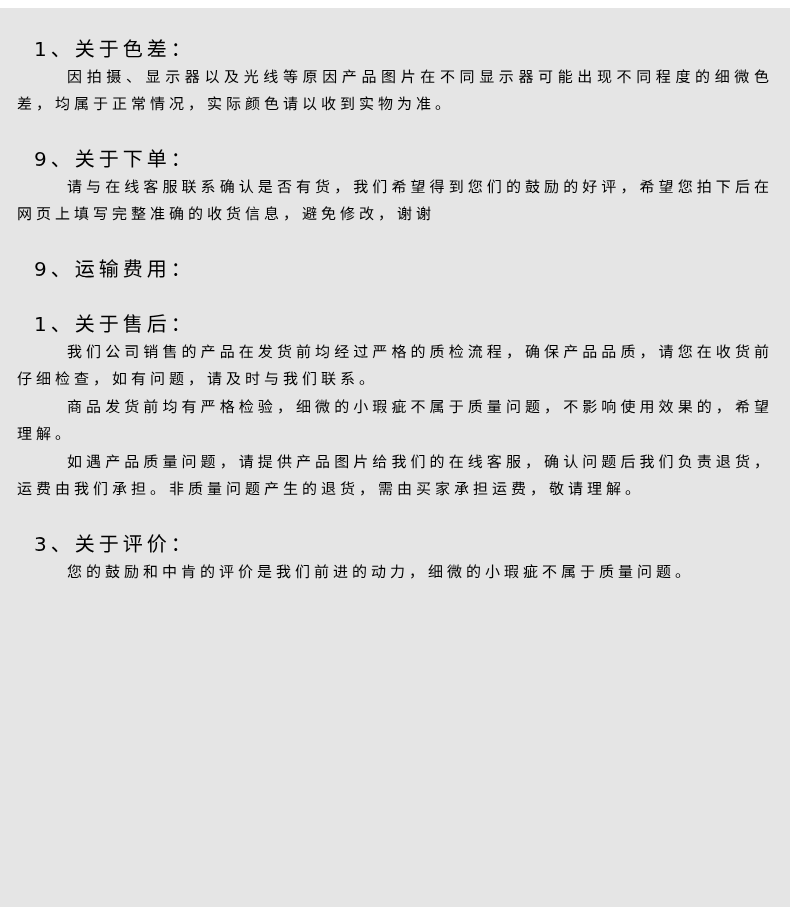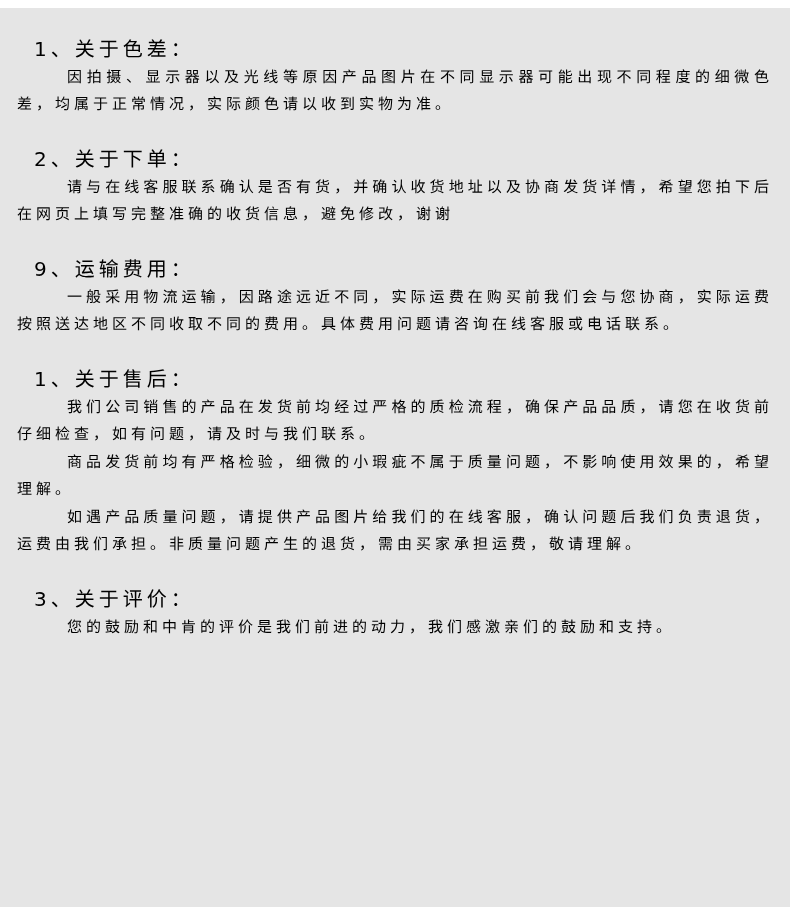--- a/index.html
+++ b/index.html
@@ -54,34 +54,33 @@
 </head>
 <body>
 
 <div class="page" style="background: #e5e5e5; color: rgb(0, 0, 0); margin-top: 8px;">
   <section class="notice-section">
     <h2 class="section-heading">1、关于色差：</h2>
   <p class="para">因拍摄、显示器以及光线等原因产品图片在不同显示器可能出现不同程度的细微色差，均属于正常情况，实际颜色请以收到实物为准。</p>
     </section>
 
   <section class="notice-section">
-    <h2 class="section-heading">2、关于下单：</h2>
-  <p class="para">请与在线客服联系确认是否有货，并确认收货地址以及协商发货详情，希望您拍下后在网页上填写完整准确的收货信息，避免修改，谢谢</p>
+    <h2 class="section-heading">9、关于下单：</h2>
+  <p class="para">请与在线客服联系确认是否有货，我们希望得到您们的鼓励的好评，希望您拍下后在网页上填写完整准确的收货信息，避免修改，谢谢</p>
     </section>
 
 
   <section class="notice-section">
     <h2 class="section-heading">9、运输费用：</h2>
-  <p class="para">一般采用物流运输，因路途远近不同，实际运费在购买前我们会与您协商，实际运费按照送达地区不同收取不同的费用。具体费用问题请咨询在线客服或电话联系。</p>
     </section>
 
   <section class="notice-section">
     <h2 class="section-heading">1、关于售后：</h2>
   <p class="para">我们公司销售的产品在发货前均经过严格的质检流程，确保产品品质，请您在收货前仔细检查，如有问题，请及时与我们联系。</p>
       <p class="para">商品发货前均有严格检验，细微的小瑕疵不属于质量问题，不影响使用效果的，希望理解。</p>
       <p class="para">如遇产品质量问题，请提供产品图片给我们的在线客服，确认问题后我们负责退货，运费由我们承担。非质量问题产生的退货，需由买家承担运费，敬请理解。</p>
     </section>
 
   <section class="notice-section">
     <h2 class="section-heading">3、关于评价：</h2>
-  <p class="para">您的鼓励和中肯的评价是我们前进的动力，我们感激亲们的鼓励和支持。</p>
+  <p class="para">您的鼓励和中肯的评价是我们前进的动力，细微的小瑕疵不属于质量问题。</p>
     </section>
 </div>
 
 </body></html>

